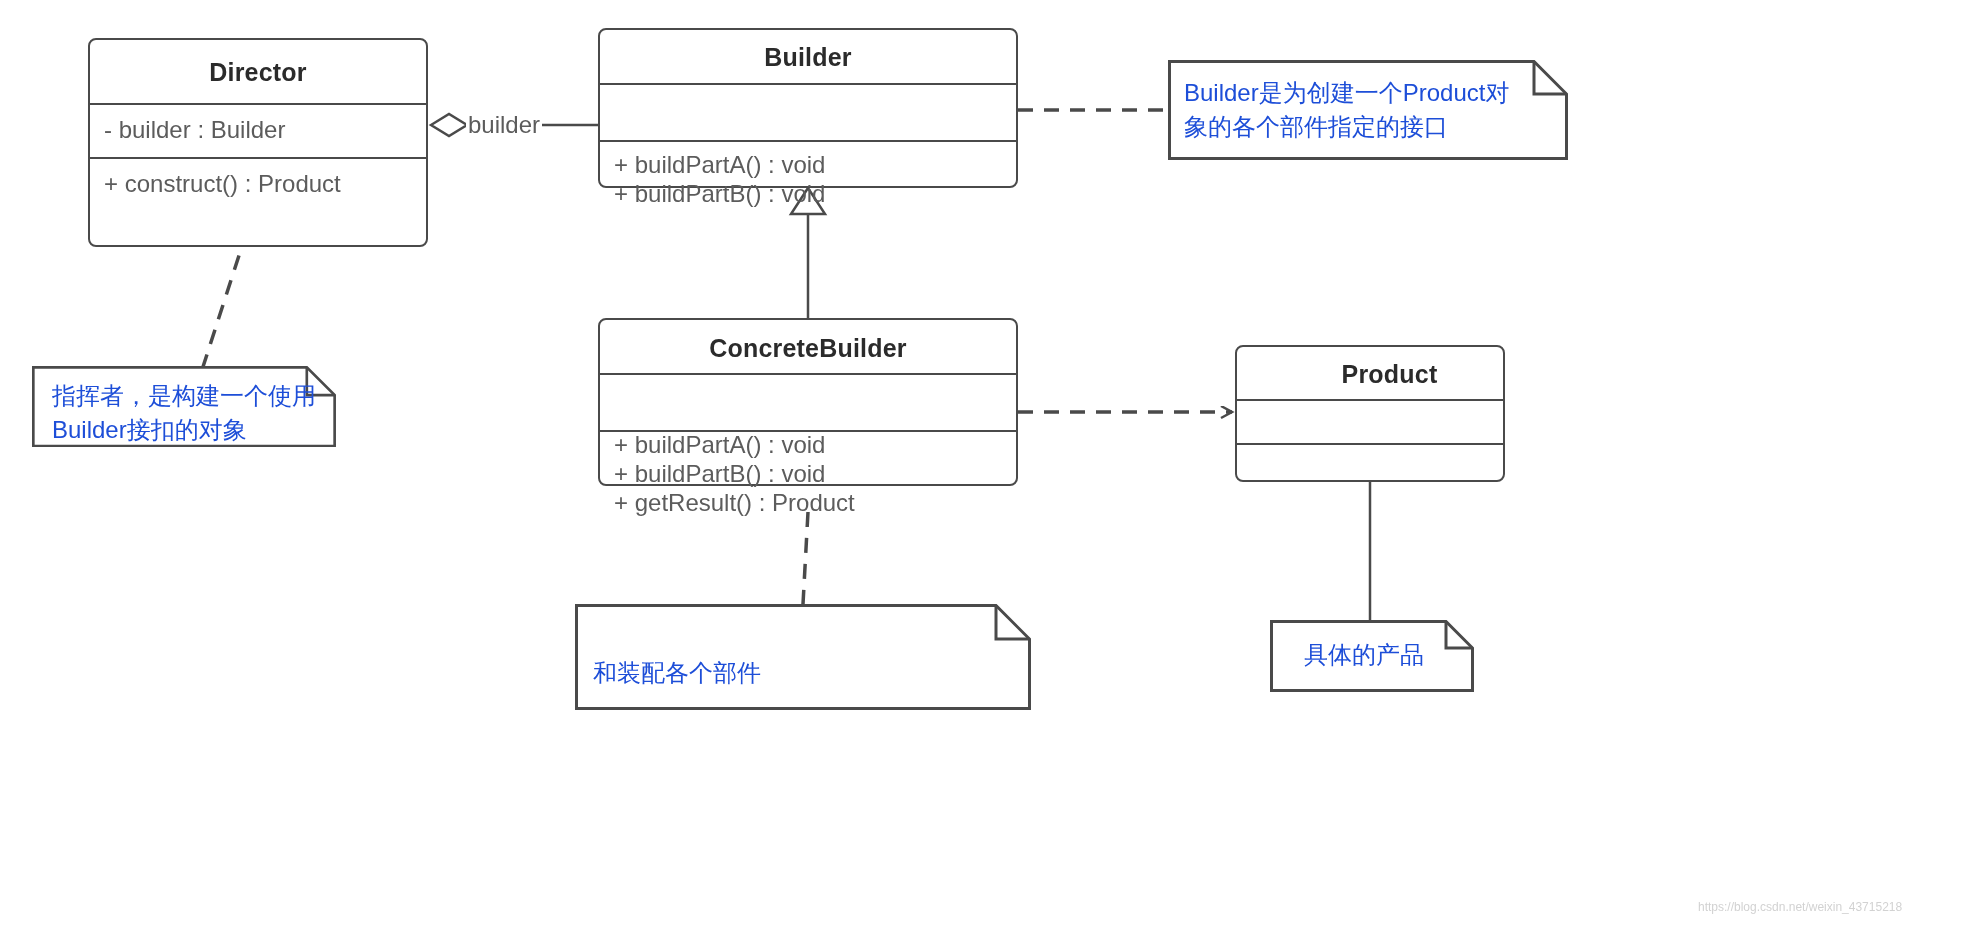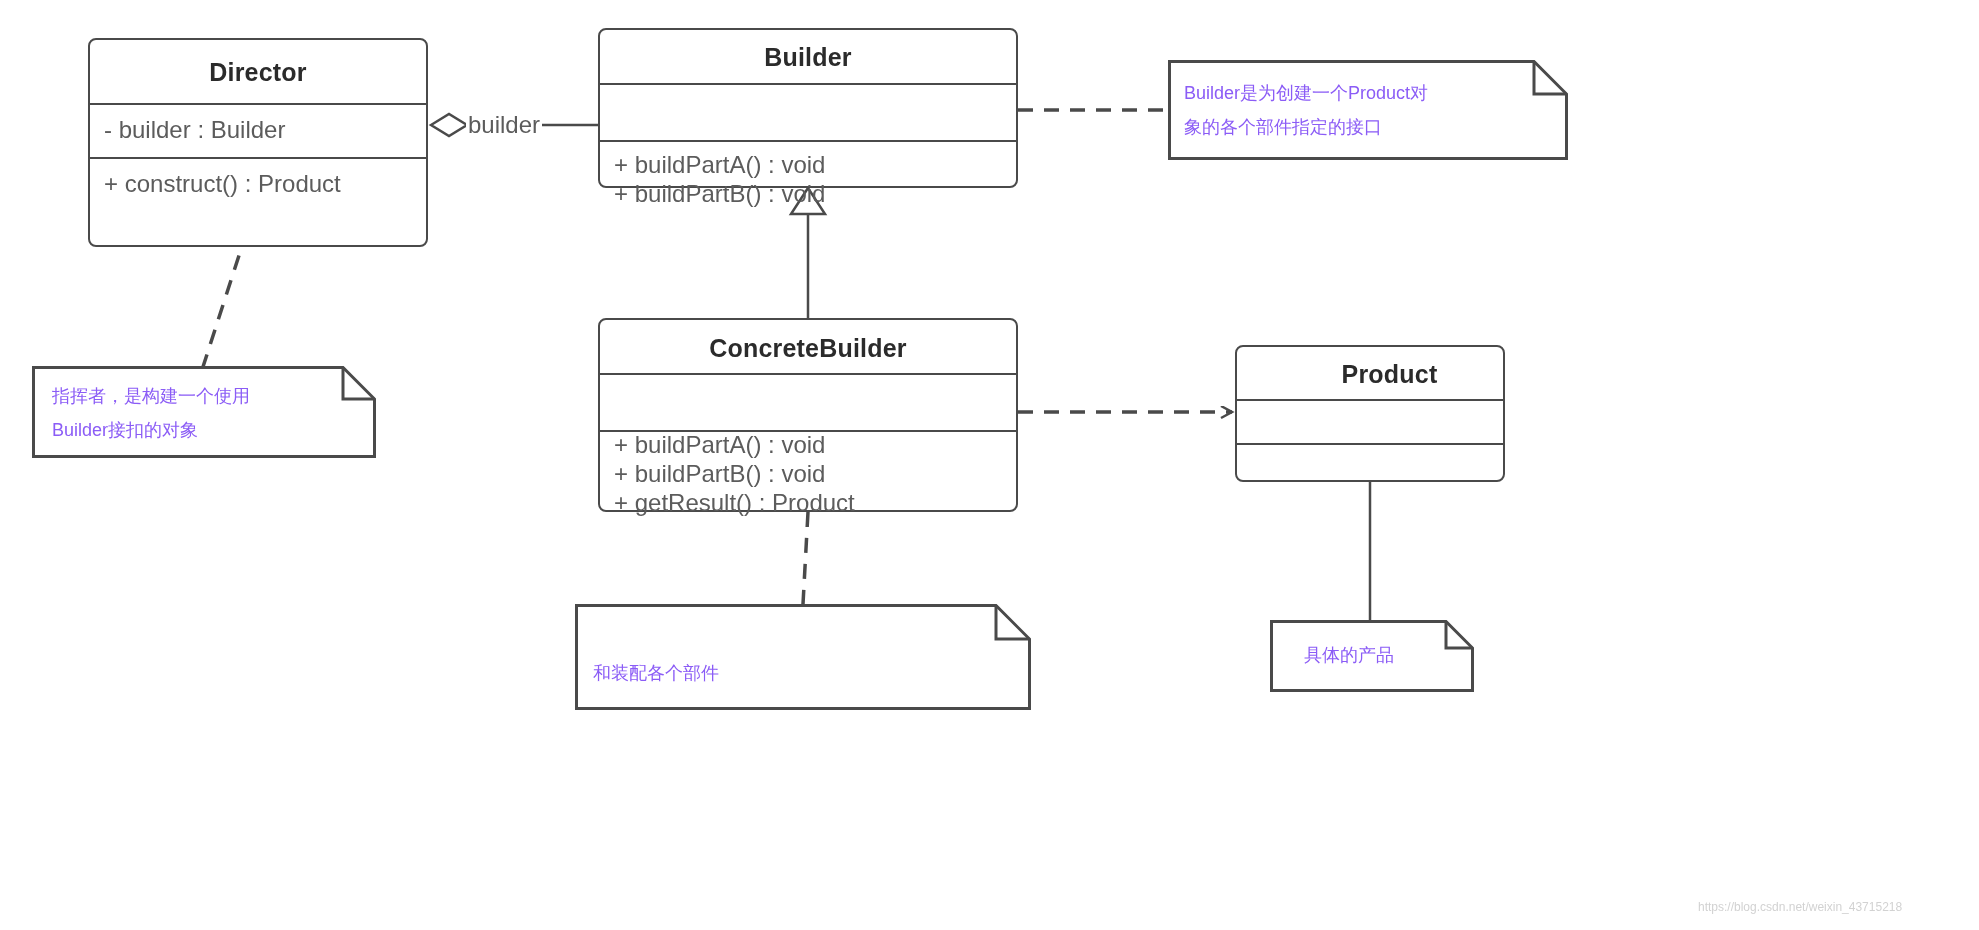--- a/index.html
+++ b/index.html
@@ -12,21 +12,21 @@
              border:2.5px solid #4a4a4a;border-radius:8px;}
   .uml-class .sep{position:absolute;left:0;right:0;height:0;
                   border-top:2.5px solid #4a4a4a;}
   .cls-title{position:absolute;left:0;right:0;text-align:center;
              font-weight:bold;color:#2b2b2b;font-size:25px;letter-spacing:.2px;}
   .member{position:absolute;left:14px;color:#5c5c5c;font-size:24px;
           white-space:nowrap;}
 
   .note{position:absolute;box-sizing:border-box;background:#ffffff;}
   .note .body{position:absolute;left:0;top:0;right:0;bottom:0;}
-  .note .txt{position:absolute;color:#8b5cf6;font-size:18px;line-height:34px;
+  .note .txt{position:absolute;color:#1d4ed8;font-size:24px;line-height:34px;
              font-family:"Liberation Sans","DejaVu Sans",sans-serif;}
 
   .edge-label{position:absolute;color:#5c5c5c;font-size:24px;background:#fff;
               padding:0 2px;white-space:nowrap;}
 
   .watermark{position:absolute;color:#d2d2d2;font-size:12px;white-space:nowrap;
              font-family:"Liberation Sans","DejaVu Sans",sans-serif;}
 </style>
 </head>
 <body>
@@ -80,38 +80,38 @@
   </div>
 
   <div class="uml-class" style="left:598px;top:28px;width:420px;height:160px;">
     <div class="sep" style="top:53px;"></div>
     <div class="sep" style="top:110px;"></div>
     <div class="cls-title" style="top:13px;">Builder</div>
     <div class="member" style="top:121px;">+ buildPartA() : void</div>
     <div class="member" style="top:150px;">+ buildPartB() : void</div>
   </div>
 
-  <div class="uml-class" style="left:598px;top:318px;width:420px;height:194px;">
+  <div class="uml-class" style="left:598px;top:318px;width:420px;height:168px;">
     <div class="sep" style="top:53px;"></div>
     <div class="sep" style="top:110px;"></div>
     <div class="cls-title" style="top:14px;">ConcreteBuilder</div>
     <div class="member" style="top:111px;">+ buildPartA() : void</div>
     <div class="member" style="top:140px;">+ buildPartB() : void</div>
     <div class="member" style="top:169px;">+ getResult() : Product</div>
   </div>
 
   <div class="uml-class" style="left:1235px;top:345px;width:270px;height:137px;">
     <div class="sep" style="top:52px;"></div>
     <div class="sep" style="top:96px;"></div>
     <div class="cls-title" style="top:13px;margin-left:39px;">Product</div>
   </div>
 
   <div class="edge-label" style="left:466px;top:111px;">builder</div>
 
-  <div class="note" style="left:32px;top:366px;width:344px;height:92px;">
+  <div class="note" style="left:32px;top:366px;width:304px;height:92px;">
     <svg class="body" viewBox="0 0 344 92" xmlns="http://www.w3.org/2000/svg">
       <path d="M1.5,1.5 L311,1.5 L342.5,33 L342.5,90.5 L1.5,90.5 Z" fill="#ffffff" stroke="#4a4a4a" stroke-width="3"></path>
       <path d="M311,1.5 L311,33 L342.5,33" fill="none" stroke="#4a4a4a" stroke-width="3"></path>
     </svg>
     <div class="txt" style="left:20px;top:13px;">指挥者，是构建一个使用</div>
     <div class="txt" style="left:20px;top:47px;">Builder接扣的对象</div>
   </div>
 
   <div class="note" style="left:1168px;top:60px;width:400px;height:100px;">
     <svg class="body" viewBox="0 0 400 100" xmlns="http://www.w3.org/2000/svg">

